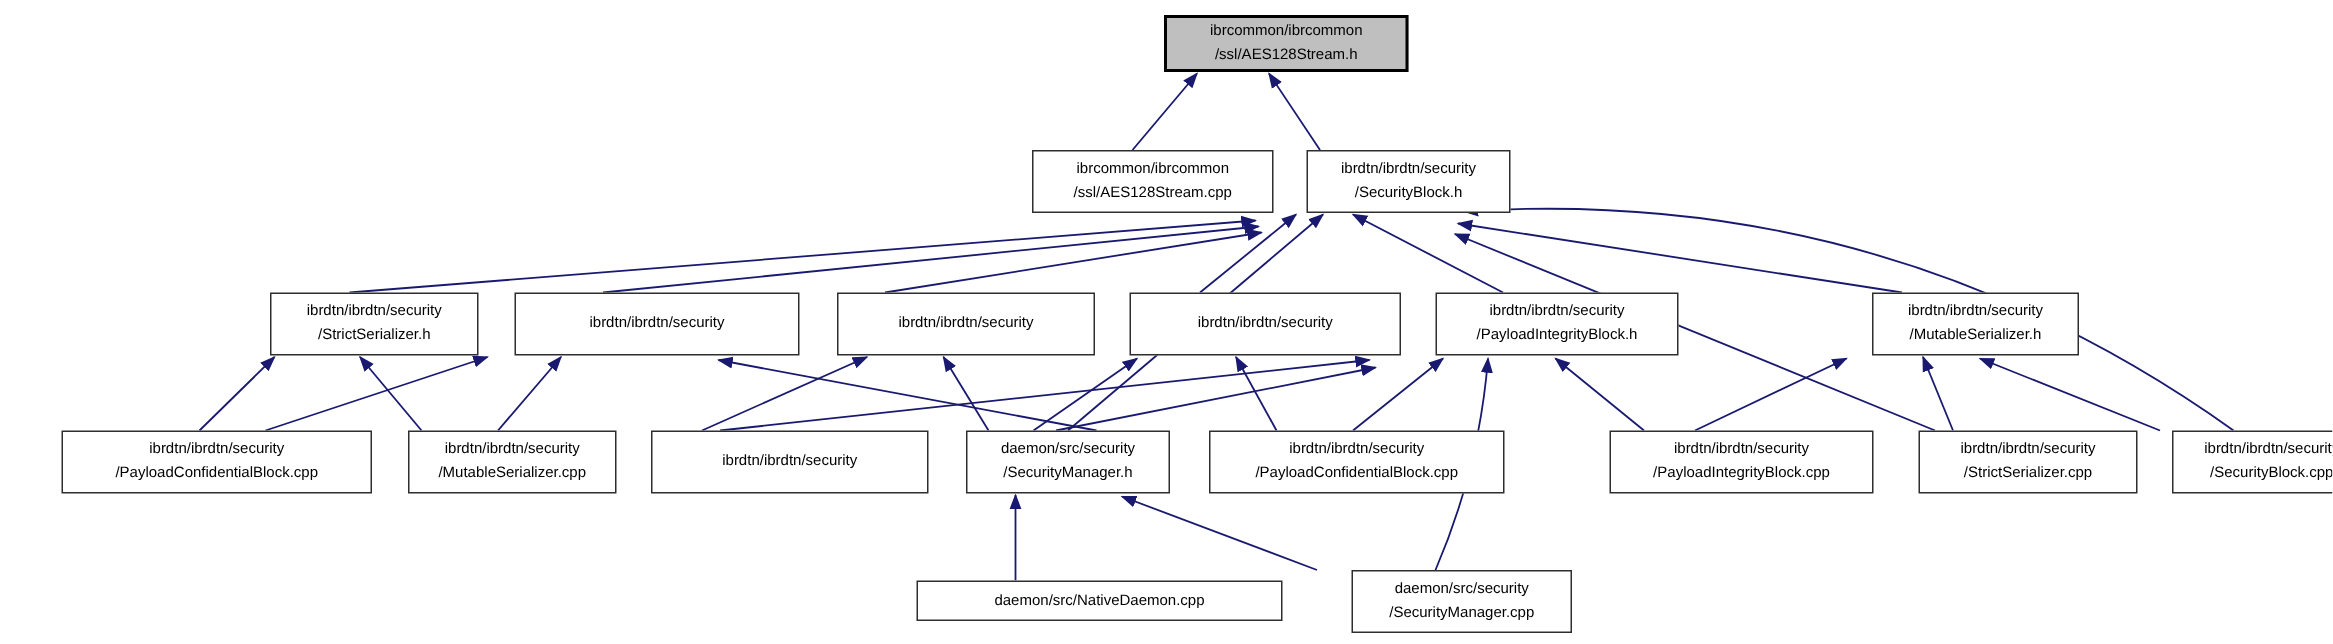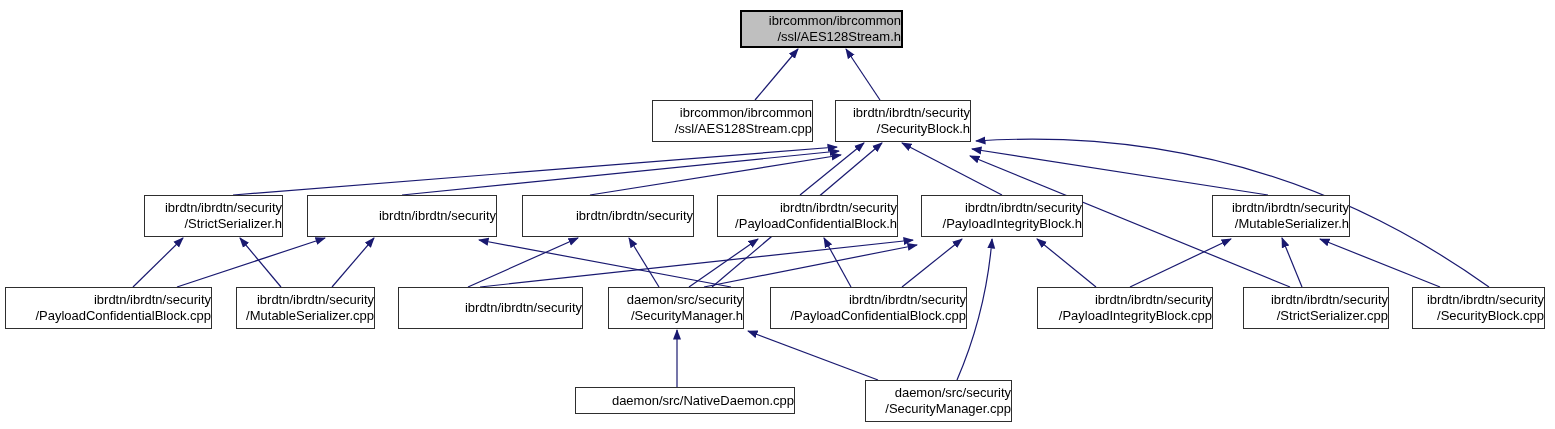--- a/index.html
+++ b/index.html
@@ -20,28 +20,29 @@
     left: 0; top: 0;
     z-index: 1;
   }
   .node {
     position: absolute;
     z-index: 2;
     box-sizing: border-box;
     background: #ffffff;
     border: 1px solid #2e2e2e;
     color: #000000;
-    font-size: 13px;
+    font-size: 10px;
     line-height: 16px;
-    text-align: right;
+    text-align: center;
     display: flex;
     flex-direction: column;
     justify-content: center;
     white-space: nowrap;
     cursor: pointer;
+    margin-left: 36px;
   }
   .node.highlighted {
     background: #bfbfbf;
     border: 2px solid #000000;
   }
   .edge-path {
     fill: none;
     stroke-width: 1.2px;
   }
 </style>
@@ -106,21 +107,20 @@
       <span class="node-line">/StrictSerializer.h</span>
     </div>
     <div class="node" style="left: 307px; top: 195px; width: 190px; height: 42px; border-color: rgb(46, 46, 46); background: rgb(255, 255, 255); color: rgb(0, 0, 0);">
       <span class="node-line">ibrdtn/ibrdtn/security</span>
     </div>
     <div class="node" style="left: 522px; top: 195px; width: 172px; height: 42px; border-color: rgb(46, 46, 46); background: rgb(255, 255, 255); color: rgb(0, 0, 0);">
       <span class="node-line">ibrdtn/ibrdtn/security</span>
     </div>
     <div class="node" style="left: 717px; top: 195px; width: 181px; height: 42px; border-color: rgb(46, 46, 46); background: rgb(255, 255, 255); color: rgb(0, 0, 0);">
       <span class="node-line">ibrdtn/ibrdtn/security</span>
-      <span class="node-line">/PayloadConfidentialBlock.h</span>
     </div>
     <div class="node" style="left: 921px; top: 195px; width: 162px; height: 42px; border-color: rgb(46, 46, 46); background: rgb(255, 255, 255); color: rgb(0, 0, 0);">
       <span class="node-line">ibrdtn/ibrdtn/security</span>
       <span class="node-line">/PayloadIntegrityBlock.h</span>
     </div>
     <div class="node" style="left: 1212px; top: 195px; width: 138px; height: 42px; border-color: rgb(46, 46, 46); background: rgb(255, 255, 255); color: rgb(0, 0, 0);">
       <span class="node-line">ibrdtn/ibrdtn/security</span>
       <span class="node-line">/MutableSerializer.h</span>
     </div>
     <div class="node" style="left: 5px; top: 287px; width: 207px; height: 42px; border-color: rgb(46, 46, 46); background: rgb(255, 255, 255); color: rgb(0, 0, 0);">
@@ -147,20 +147,20 @@
       <span class="node-line">/PayloadIntegrityBlock.cpp</span>
     </div>
     <div class="node" style="left: 1243px; top: 287px; width: 146px; height: 42px; border-color: rgb(46, 46, 46); background: rgb(255, 255, 255); color: rgb(0, 0, 0);">
       <span class="node-line">ibrdtn/ibrdtn/security</span>
       <span class="node-line">/StrictSerializer.cpp</span>
     </div>
     <div class="node" style="left: 1412px; top: 287px; width: 133px; height: 42px; border-color: rgb(46, 46, 46); background: rgb(255, 255, 255); color: rgb(0, 0, 0);">
       <span class="node-line">ibrdtn/ibrdtn/security</span>
       <span class="node-line">/SecurityBlock.cpp</span>
     </div>
-    <div class="node" style="left: 575px; top: 387px; width: 220px; height: 27px; border-color: rgb(46, 46, 46); background: rgb(255, 255, 255); color: rgb(0, 0, 0);">
+    <div class="node" style="left: 575px; top: 387px; width: 244px; height: 27px; border-color: rgb(46, 46, 46); background: rgb(255, 255, 255); color: rgb(0, 0, 0);">
       <span class="node-line">daemon/src/NativeDaemon.cpp</span>
     </div>
     <div class="node" style="left: 865px; top: 380px; width: 147px; height: 42px; border-color: rgb(46, 46, 46); background: rgb(255, 255, 255); color: rgb(0, 0, 0);">
       <span class="node-line">daemon/src/security</span>
       <span class="node-line">/SecurityManager.cpp</span>
     </div>
   </div>
 
 </body></html>

